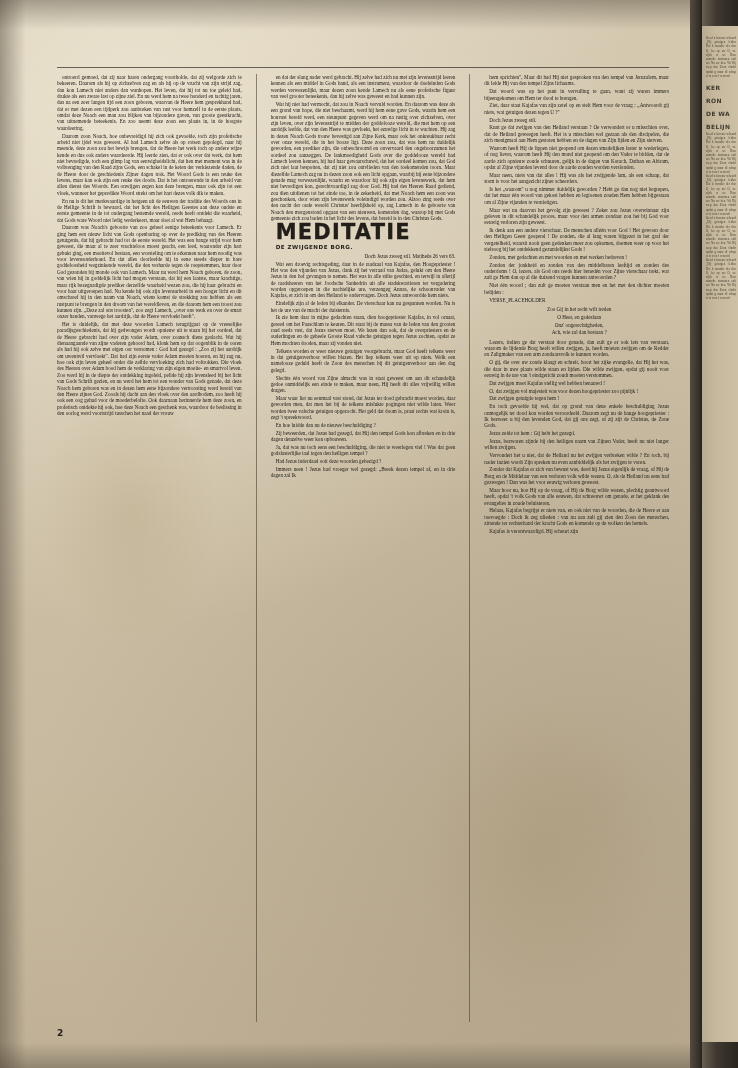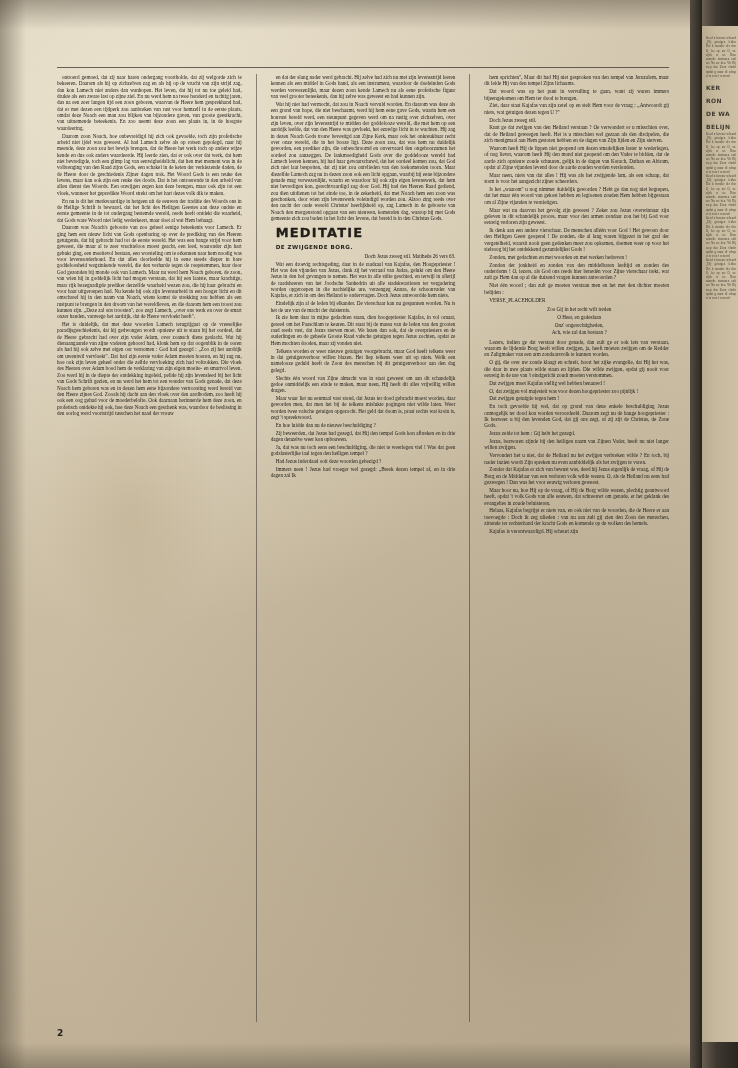--- a/index.html
+++ b/index.html
@@ -113,21 +113,21 @@
   .divider {
     width: 1px;
     background: #3a342c;
     opacity: 0.55;
     height: 948px;
   }
 
   .masthead {
     font-family: "DejaVu Sans", sans-serif;
     font-weight: bold;
-    font-size: 13px;
+    font-size: 21px;
     line-height: 19px;
     letter-spacing: 1.2px;
     color: #221e19;
     margin: 9px 0 2px 0;
     text-indent: 0;
     -webkit-text-stroke: 0.3px #221e19;
   }
   .sub-title {
     font-family: "DejaVu Sans", sans-serif;
     font-weight: bold;

